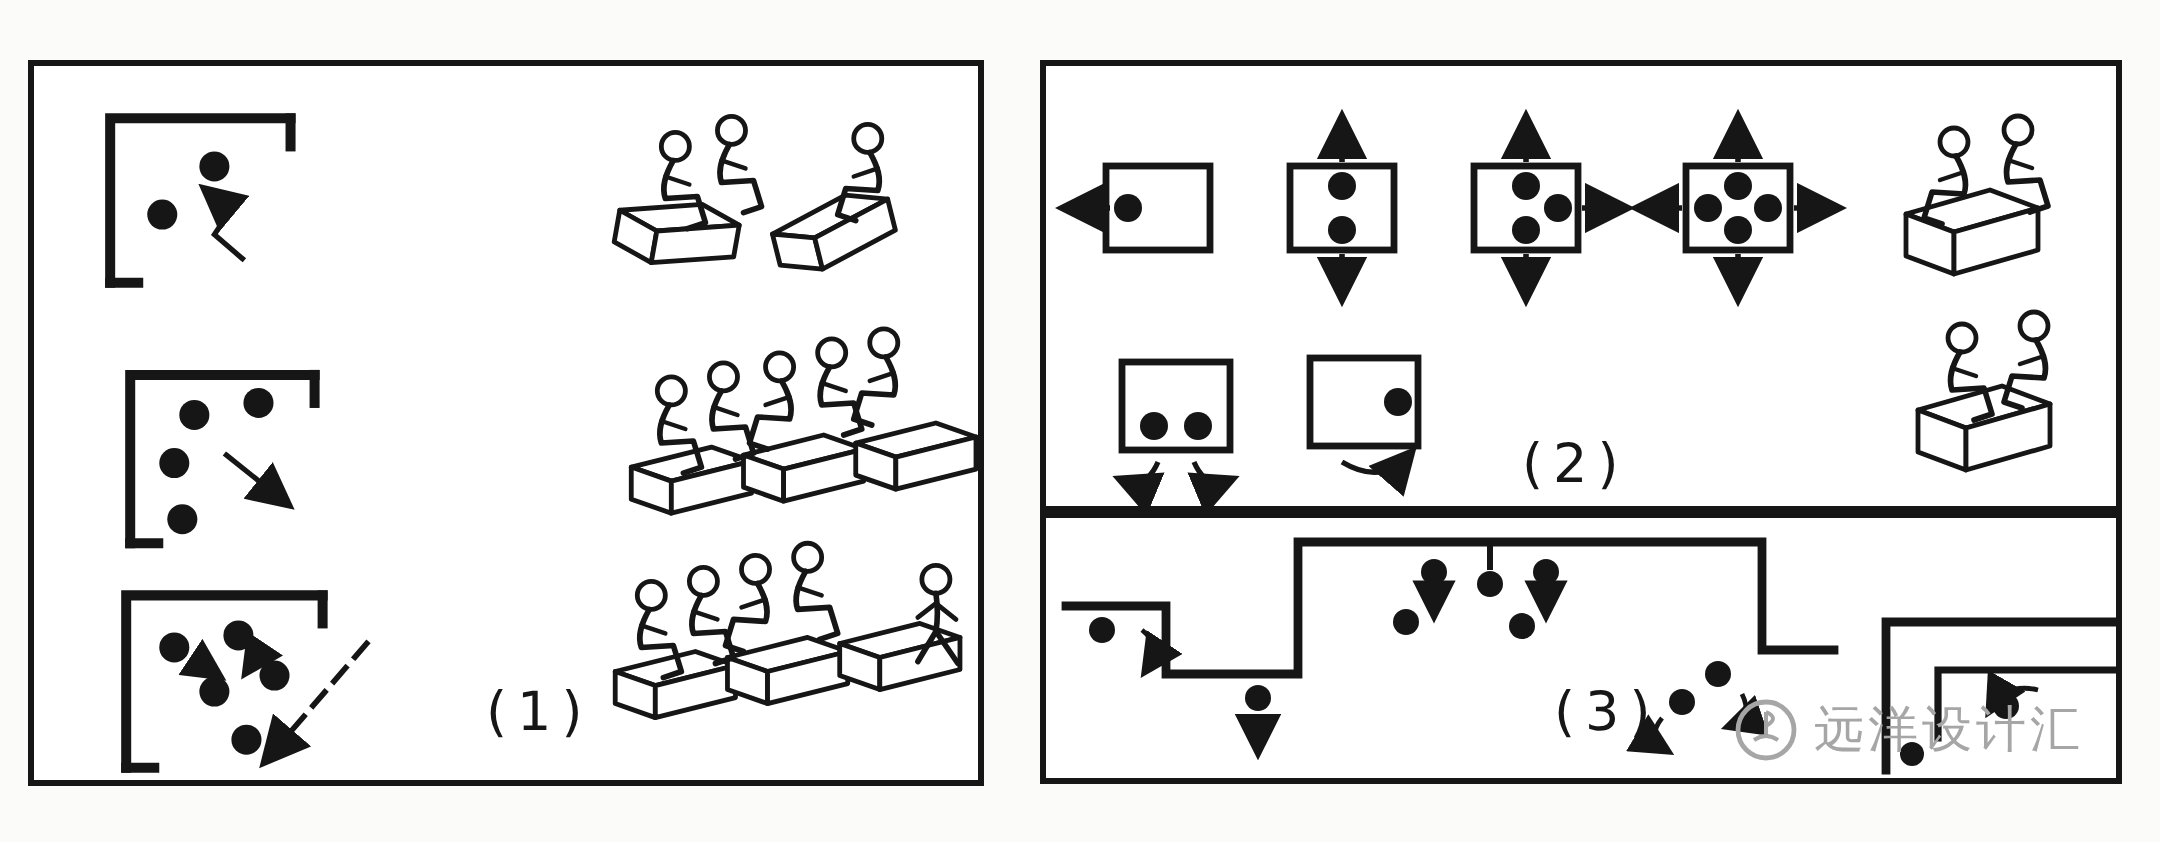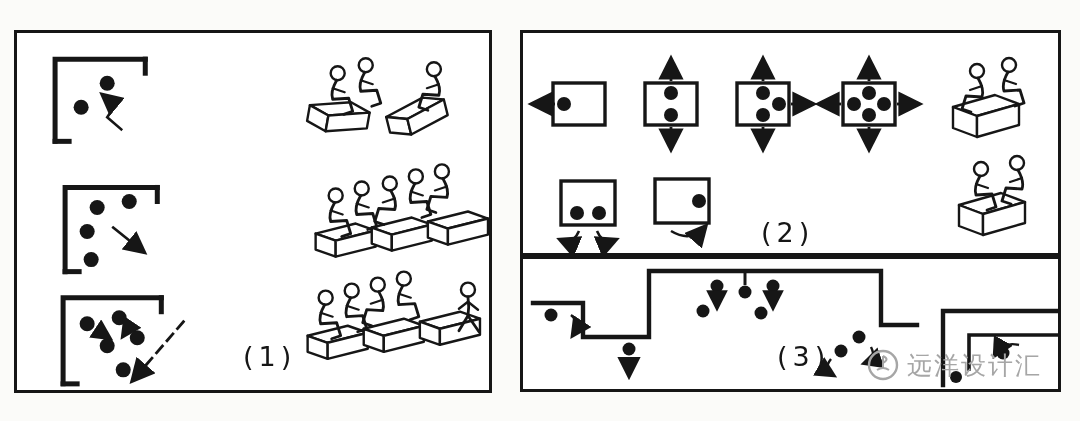--- a/index.html
+++ b/index.html
@@ -13,21 +13,21 @@
   #panel3{left:520px;top:256px;width:541px;height:136px;}
   .panel svg.fig{position:absolute;left:0;top:0;width:100%;height:100%;}
   .panel-label{
     position:absolute;color:#161616;font-size:27px;letter-spacing:5px;
     font-weight:500;white-space:nowrap;
   }
   #panel1 .panel-label{left:226px;top:308px;}
   #panel2 .panel-label{left:238px;top:184px;}
   #panel3 .panel-label{left:254px;top:82px;}
   .watermark{
-    position:absolute;left:866px;top:348px;display:flex;align-items:center;gap:7px;
+    position:absolute;left:866px;top:348px;display:flex;gap:7px;
     color:#a6a6a6;z-index:5;
   }
   .wm-text{font-size:25px;letter-spacing:2px;font-weight:500;}
 </style>
 </head>
 <body>
 
 <div class="page">
 
   <section class="panel" id="panel1">

